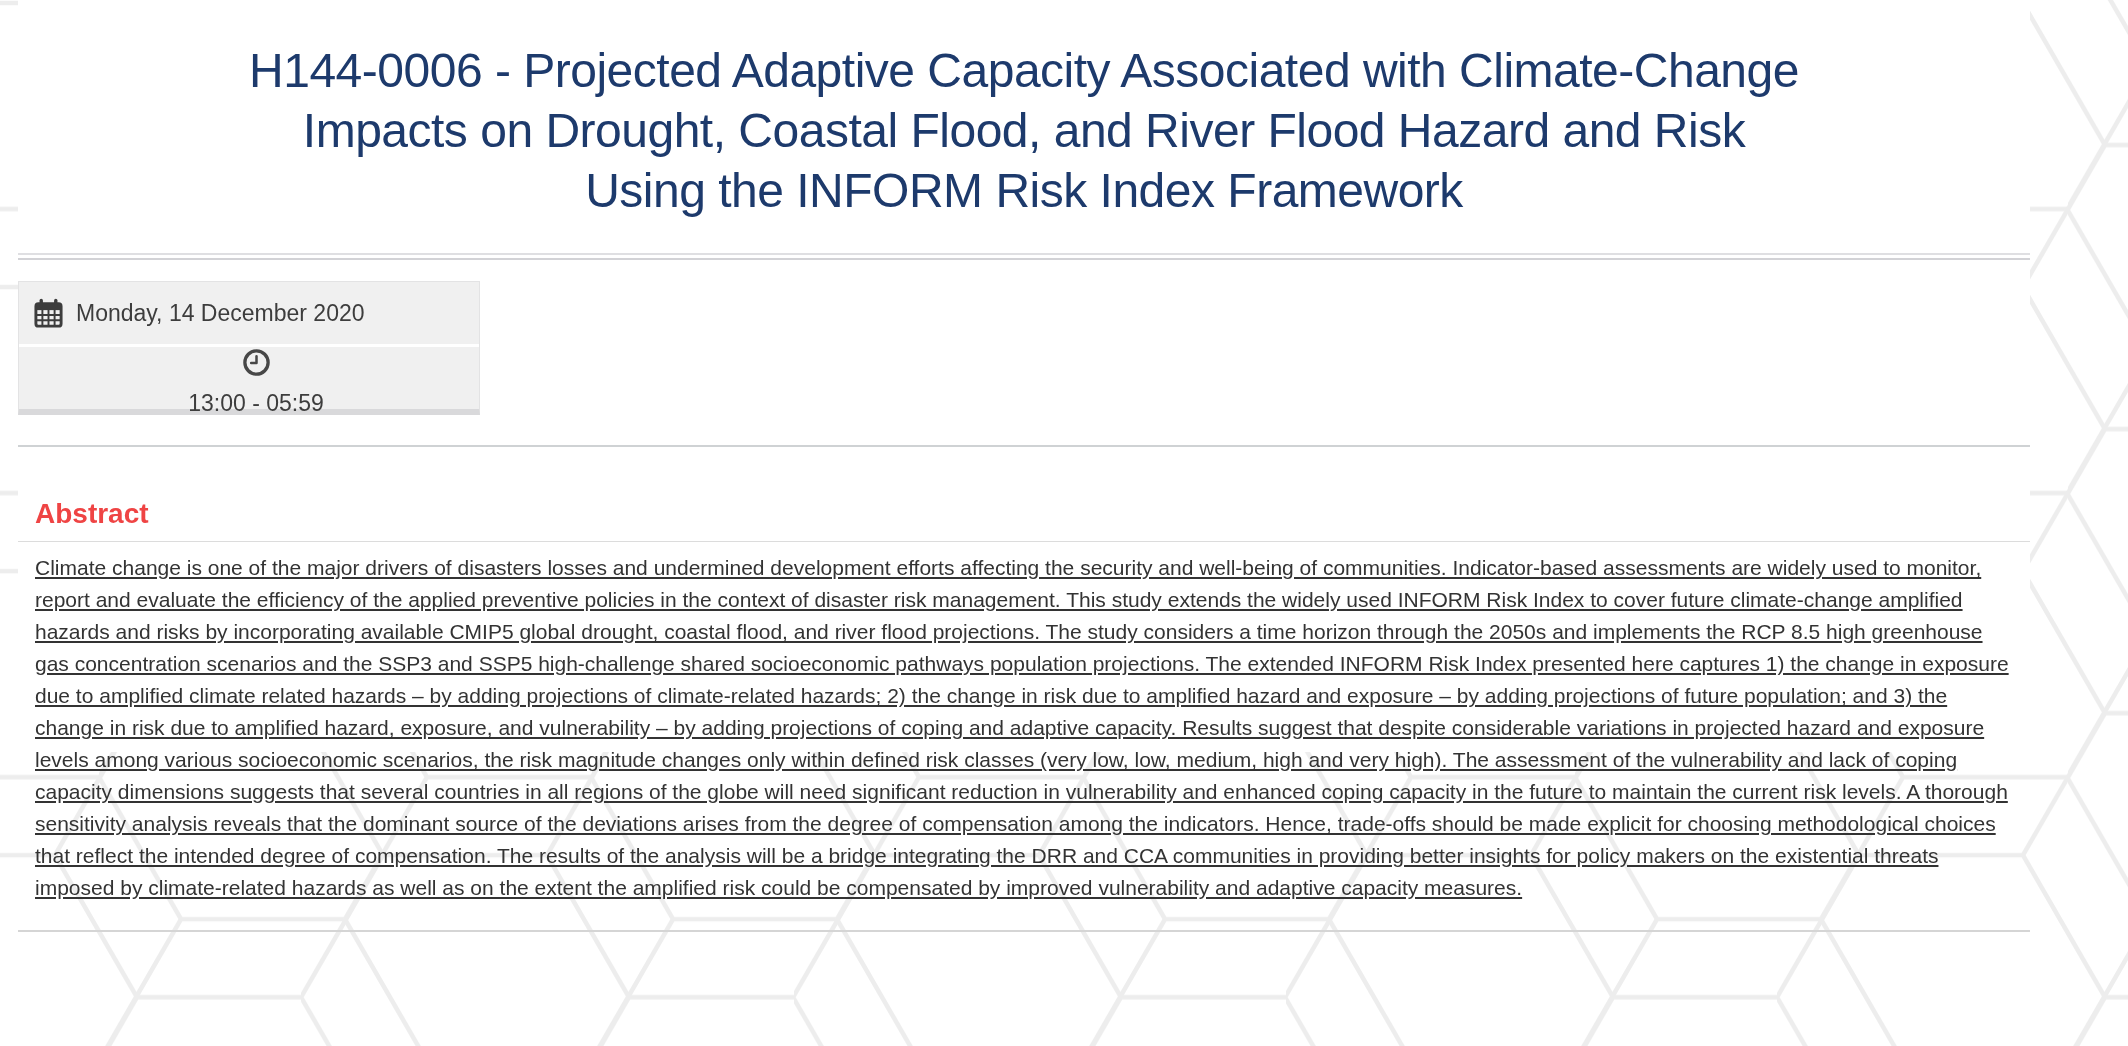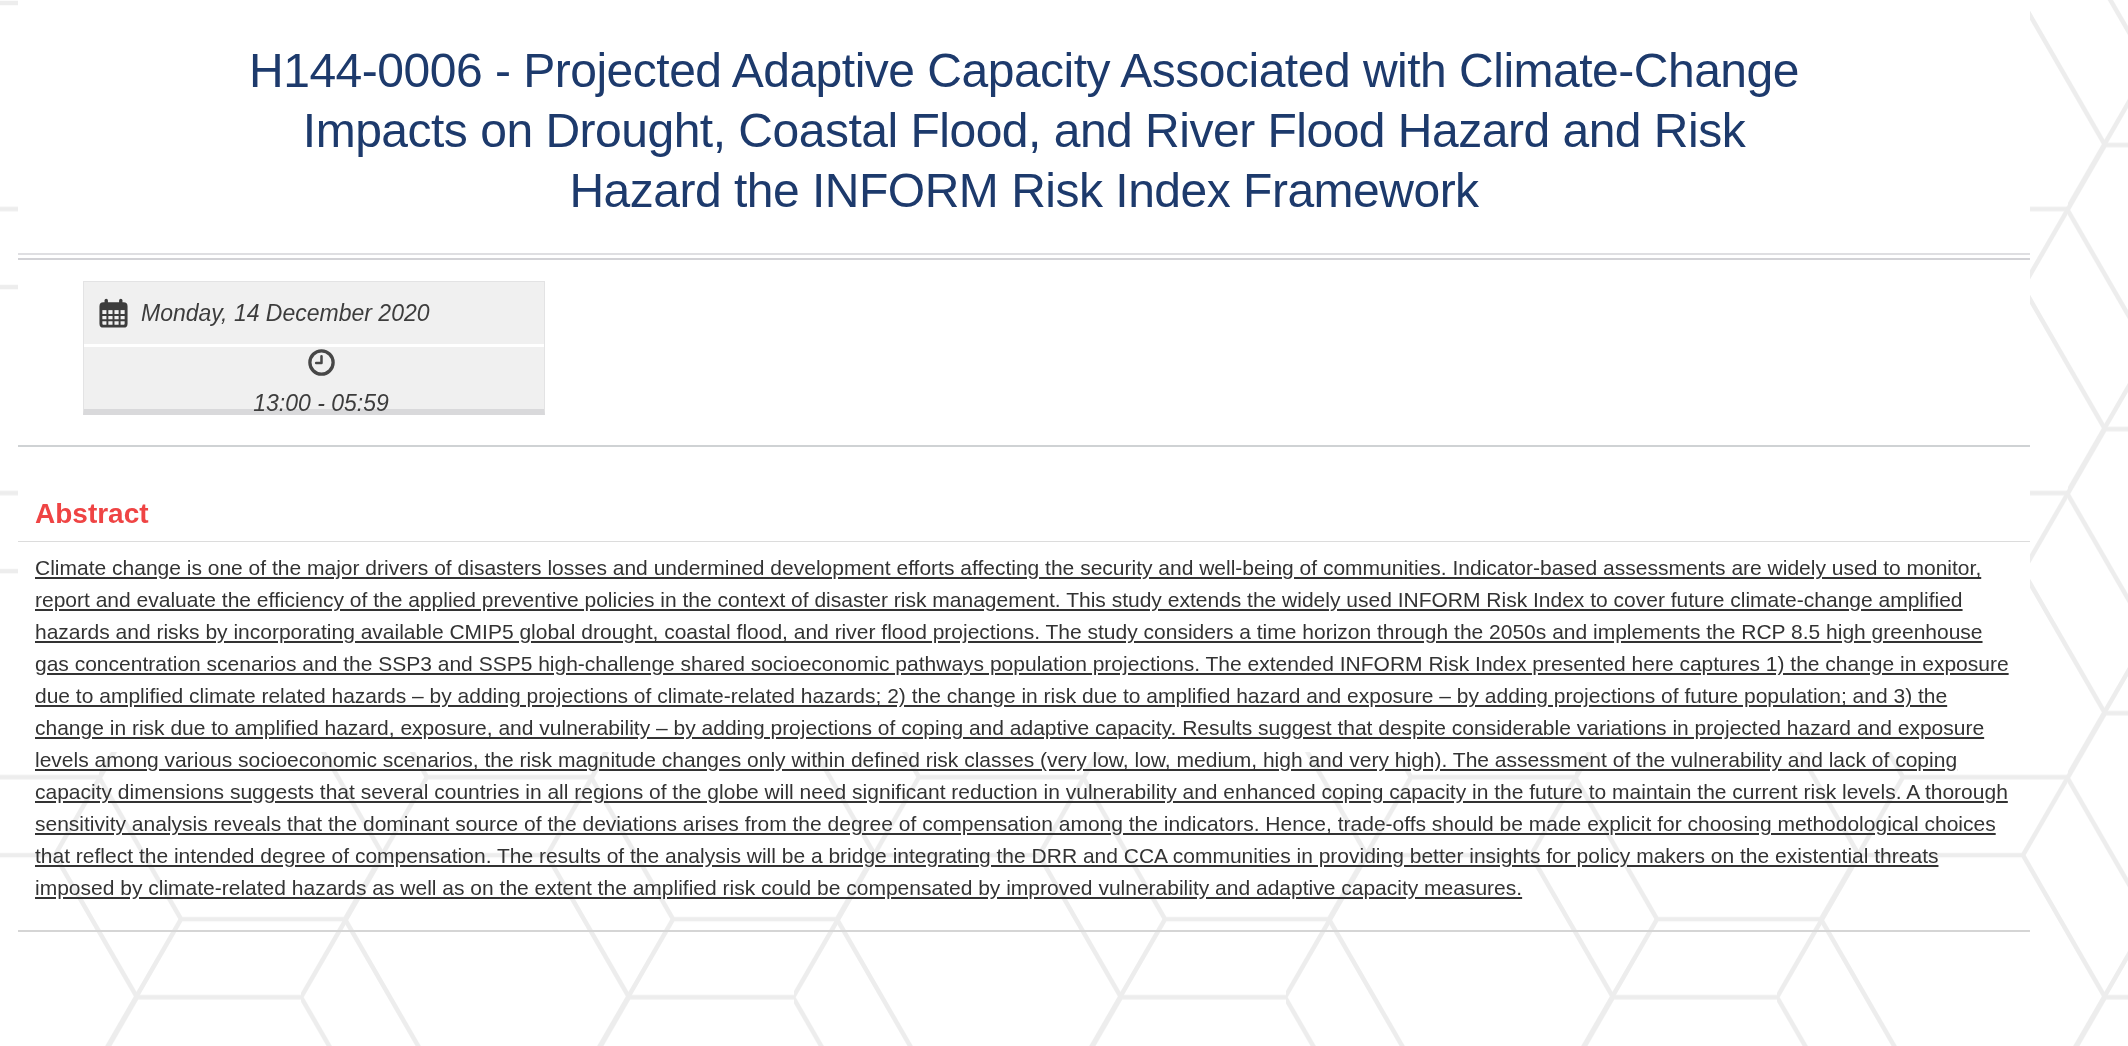--- a/index.html
+++ b/index.html
@@ -16,22 +16,22 @@
   .page-title{
     padding-top:9px;text-align:center;color:#1d3a6c;
     font-size:48px;line-height:60px;font-weight:400;letter-spacing:-0.5px;
   }
   .page-title span{display:block;}
   .hr-double{
     height:3px;margin-top:11px;
     border-top:2px solid #dfdfe2;border-bottom:2px solid #d2d2d6;
   }
   .session-box{
-    margin-left:65px;margin-top:21px;width:460px;
-    border:1px solid #e3e3e4;border-bottom:6px solid #d9d9db;background:#fff;font-style:italic;
+    margin-top:21px;width:460px;
+    border:1px solid #e3e3e4;border-bottom:6px solid #d9d9db;background:#fff;
   }
   .session-row{
     background:#f0f0f0;height:62px;display:flex;align-items:center;
     padding-left:14px;gap:12px;font-size:23px;color:#3d3d3d;
   }
   .session-row + .session-row{border-top:3px solid #ffffff;flex-direction:column;}
   .session-row .ic{flex:0 0 auto;display:block;}
   .hr-mid{height:0;border-top:2px solid #cfd2d4;margin-top:30px;}
   .abstract-heading{
     margin:50px 0 0 0;font-size:28px;line-height:34px;font-weight:700;color:#ef4444;
@@ -59,21 +59,21 @@
   <g transform="translate(301,3)">
     <rect x="-492" y="-284" width="3112" height="1614" fill="url(#hexpat)"></rect>
   </g>
 </svg>
 
 <div class="content">
 
   <h1 class="page-title">
     <span>H144-0006 - Projected Adaptive Capacity Associated with Climate-Change</span>
     <span>Impacts on Drought, Coastal Flood, and River Flood Hazard and Risk</span>
-    <span>Hazard the INFORM Risk Index Framework</span>
+    <span>Using the INFORM Risk Index Framework</span>
   </h1>
 
   <div class="hr-double"></div>
 
   <div class="session-box">
     <div class="session-row">
       <svg class="ic" width="31" height="31" viewBox="0 0 32 32" aria-hidden="true">
         <rect x="3" y="6" width="26" height="23" rx="2.5" fill="none" stroke="#3d3d3d" stroke-width="3"></rect>
         <rect x="3.5" y="6" width="25" height="6.5" fill="#3d3d3d"></rect>
         <line x1="8.5" y1="2.5" x2="8.5" y2="8" stroke="#3d3d3d" stroke-width="3.5" stroke-linecap="round"></line>

